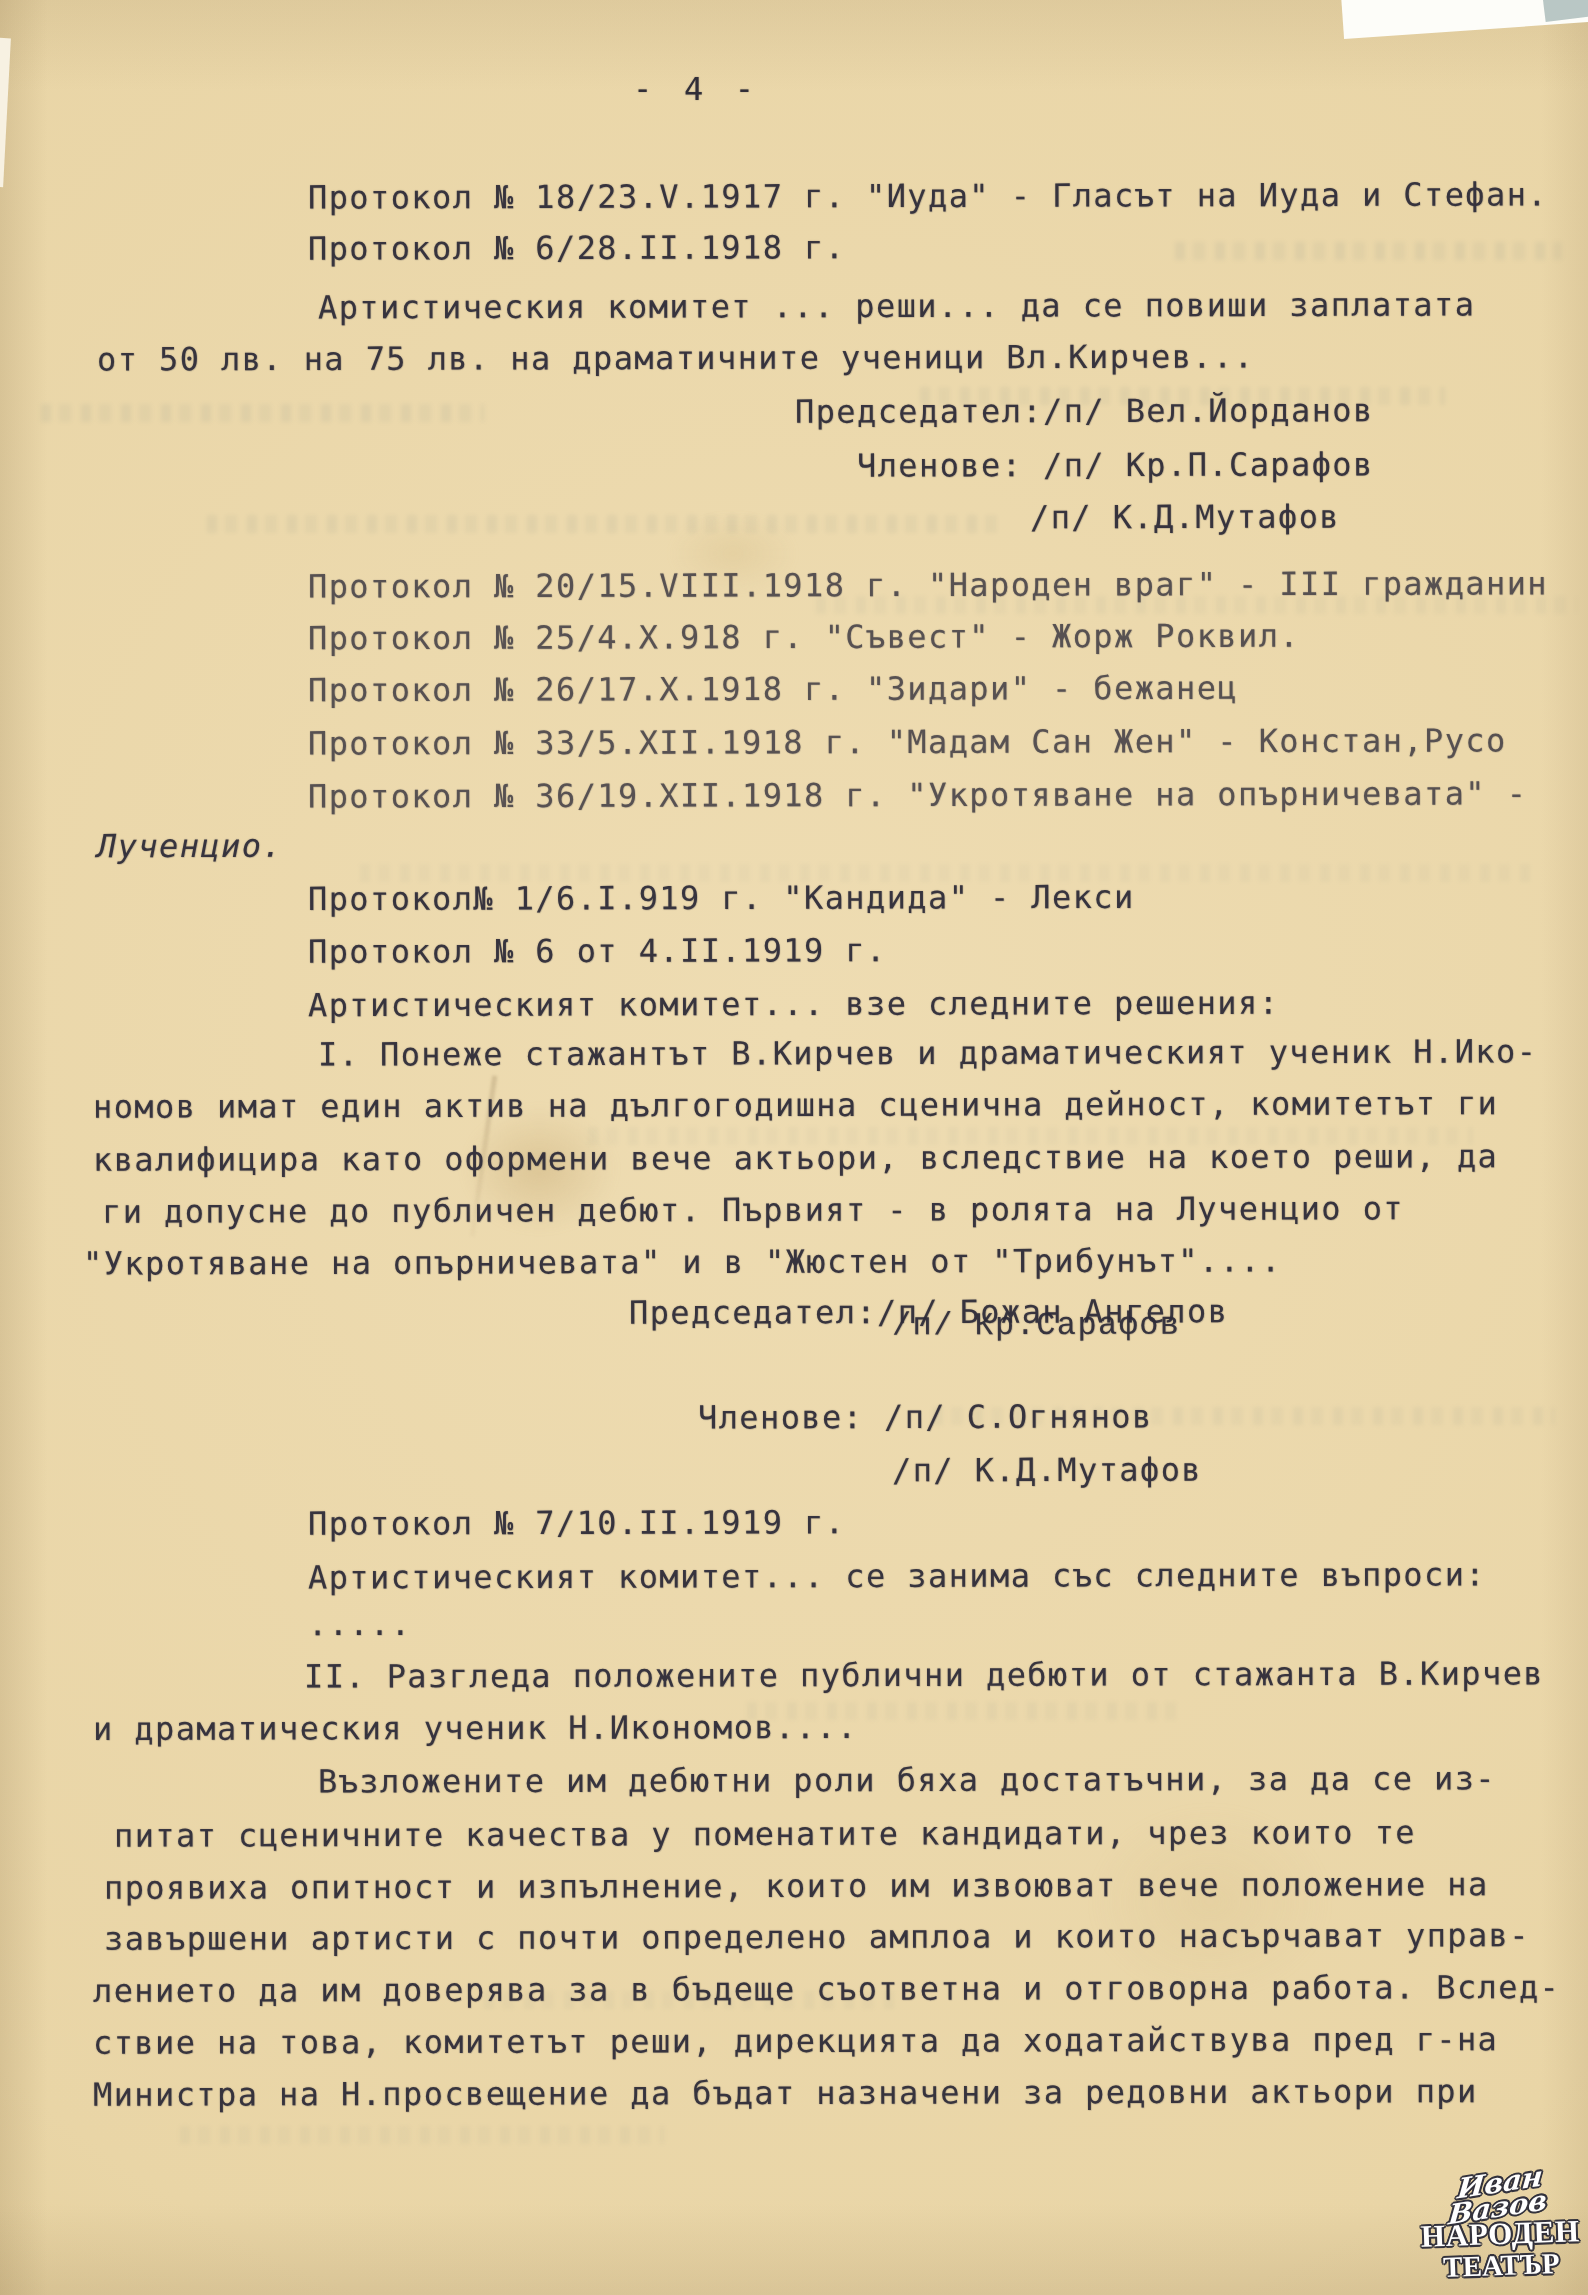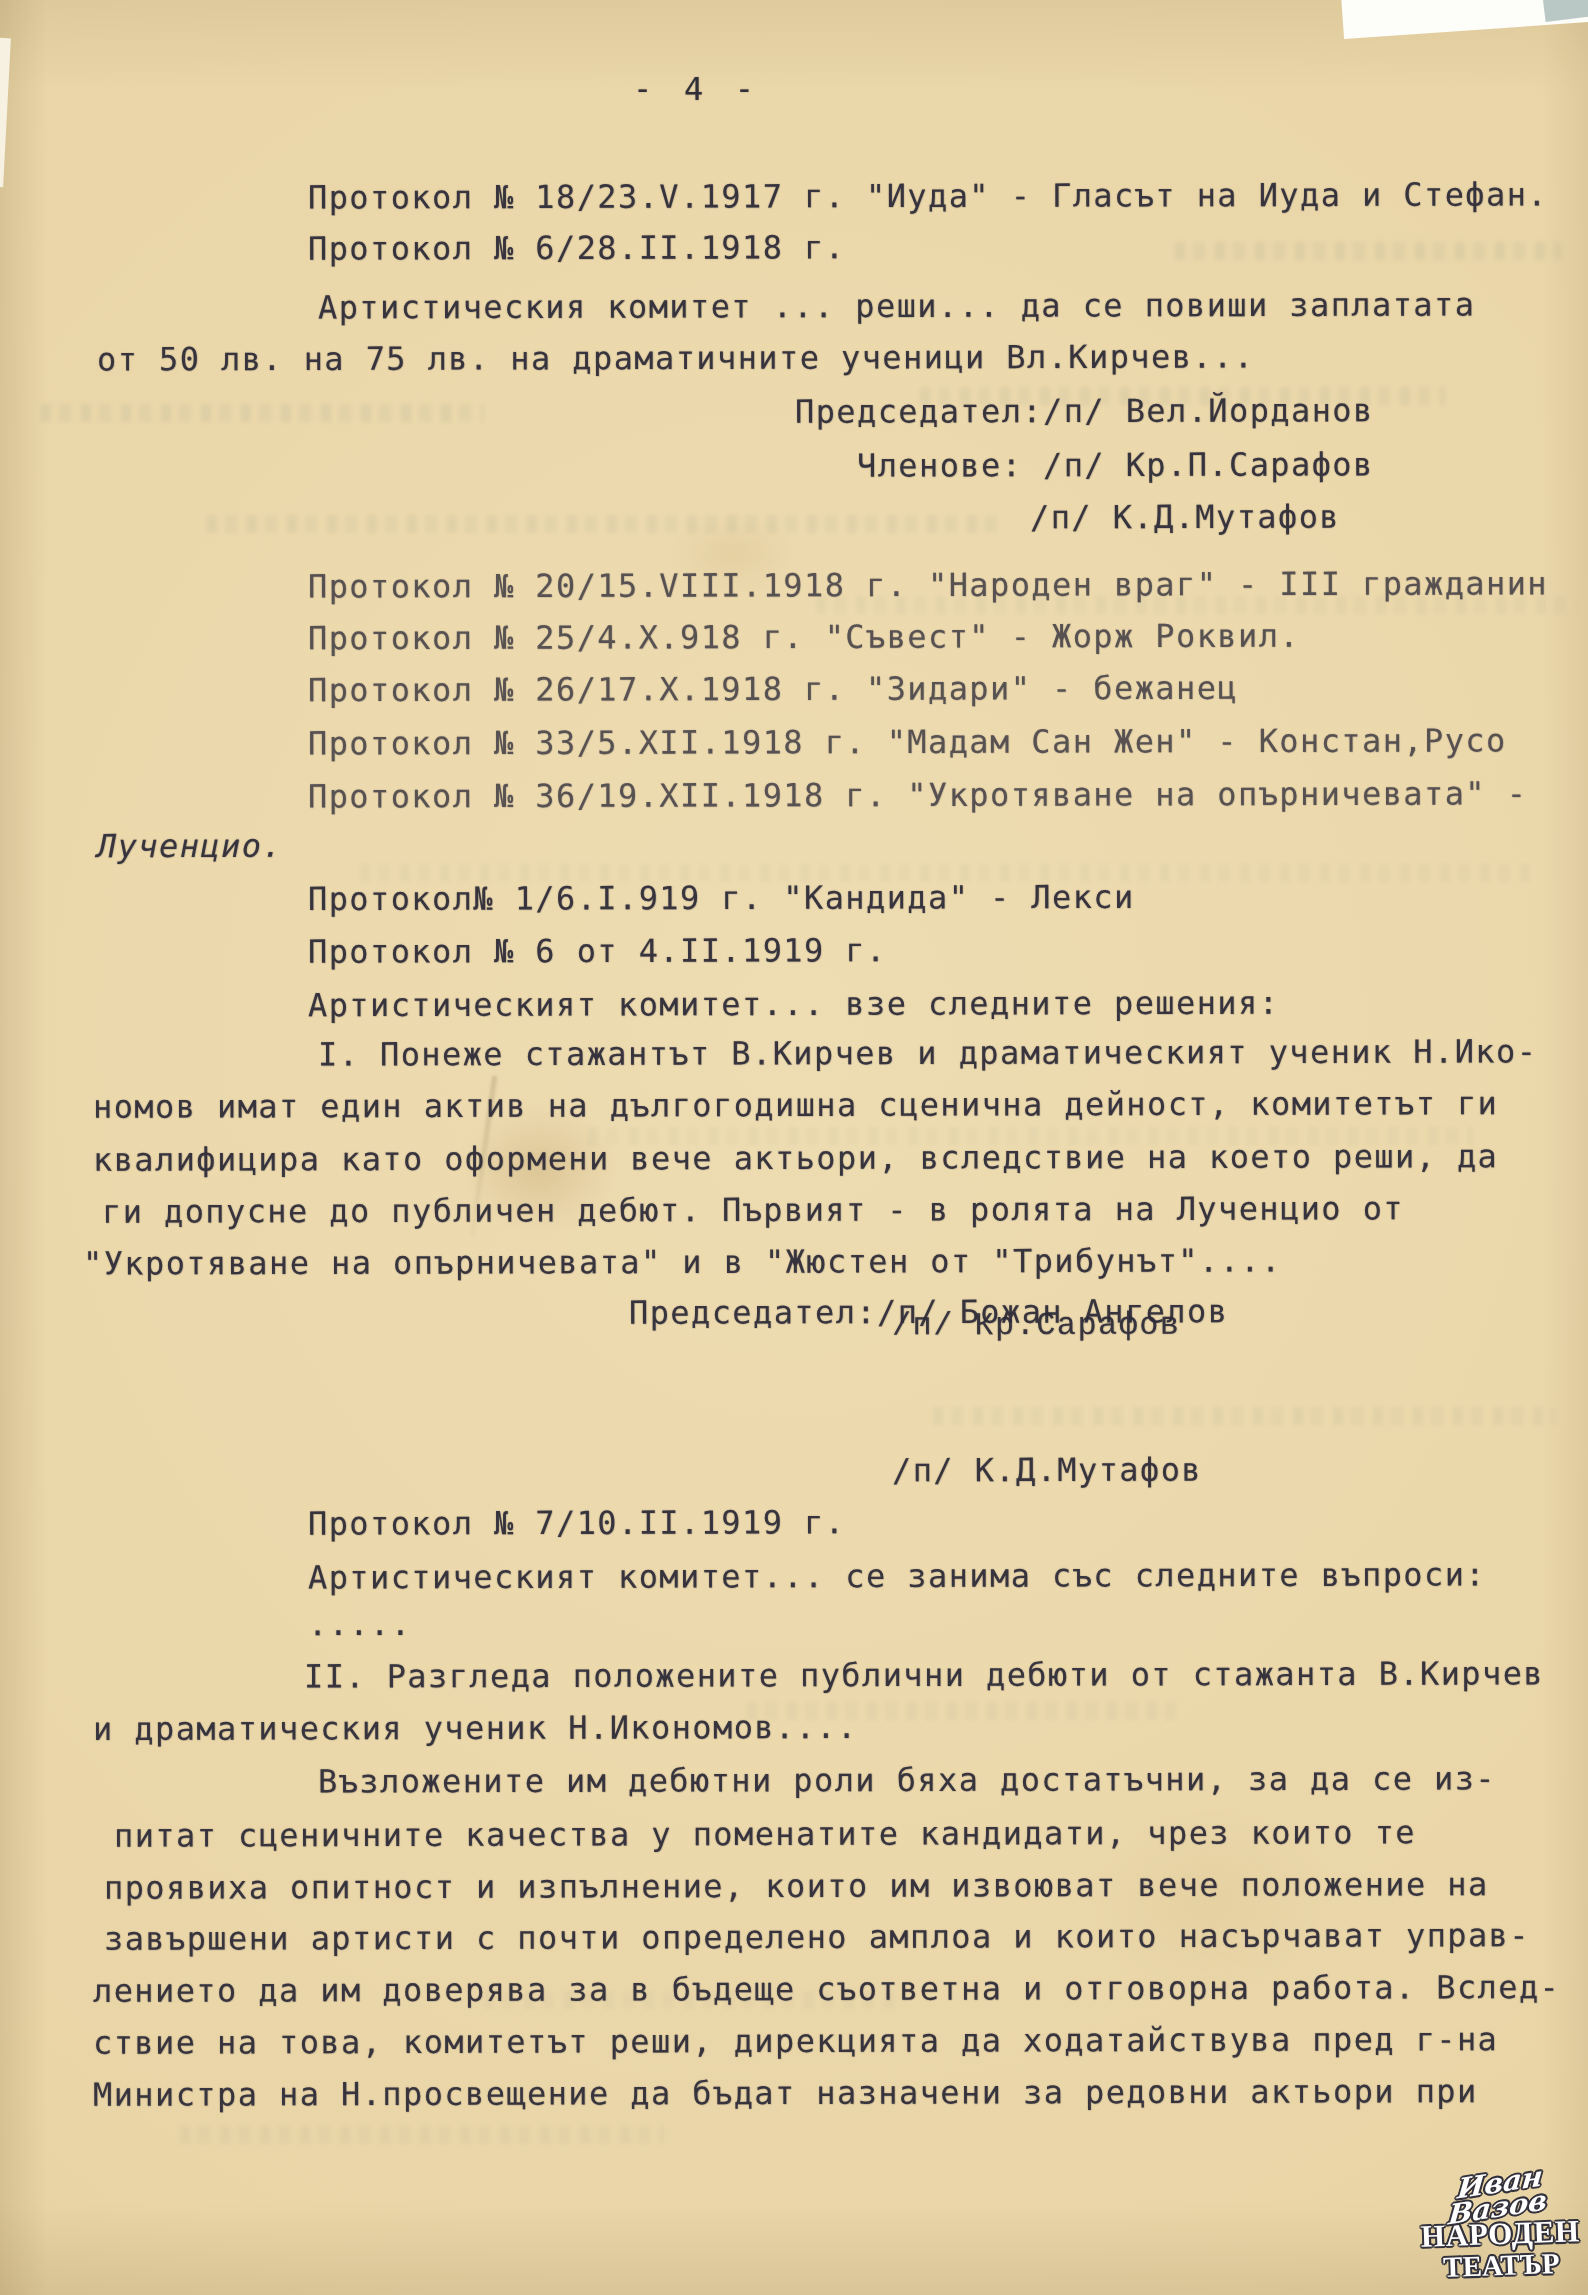--- a/index.html
+++ b/index.html
@@ -96,20 +96,21 @@
   <div class="tl" style="left:308px;top:880px;">Протокол№ 1/6.I.919 г. "Кандида" - Лекси</div>
   <div class="tl" style="left:308px;top:933px;">Протокол № 6 от 4.II.1919 г.</div>
   <div class="tl" style="left:308px;top:986px;">Артистическият комитет... взе следните решения:</div>
   <div class="tl" style="left:318px;top:1035px;">I. Понеже стажантът В.Кирчев и драматическият ученик Н.Ико-</div>
   <div class="tl" style="left:93px;top:1087px;">номов имат един актив на дългогодишна сценична дейност, комитетът ги</div>
   <div class="tl" style="left:93px;top:1140px;">квалифицира като оформени вече актьори, вследствие на което реши, да</div>
   <div class="tl" style="left:102px;top:1192px;">ги допусне до публичен дебют. Първият - в ролята на Лученцио от</div>
   <div class="tl" style="left:83px;top:1244px;">"Укротяване на опърничевата" и в "Жюстен от "Трибунът"....</div>
   <div class="tl" style="left:629px;top:1294px;">Председател:/п/ Божан Ангелов</div>
   <div class="tl" style="left:892px;top:1308px;font-family:Liberation Mono, monospace;">/п/ Кр.Сарафов</div>
+  <div class="tl" style="left:698px;top:1399px;">Членове: /п/ С.Огнянов</div>
   <div class="tl" style="left:892px;top:1452px;">/п/ К.Д.Мутафов</div>
   <div class="tl" style="left:308px;top:1505px;">Протокол № 7/10.II.1919 г.</div>
   <div class="tl" style="left:308px;top:1558px;">Артистическият комитет... се занима със следните въпроси:</div>
   <div class="tl" style="left:308px;top:1606px;">.....</div>
   <div class="tl" style="left:304px;top:1657px;">II. Разгледа положените публични дебюти от стажанта В.Кирчев</div>
   <div class="tl" style="left:93px;top:1710px;">и драматическия ученик Н.Икономов....</div>
   <div class="tl" style="left:318px;top:1762px;">Възложените им дебютни роли бяха достатъчни, за да се из-</div>
   <div class="tl" style="left:114px;top:1816px;">питат сценичните качества у поменатите кандидати, чрез които те</div>
   <div class="tl" style="left:104px;top:1868px;">проявиха опитност и изпълнение, които им извоюват вече положение на</div>
   <div class="tl" style="left:104px;top:1919px;">завършени артисти с почти определено амплоа и които насърчават управ-</div>

